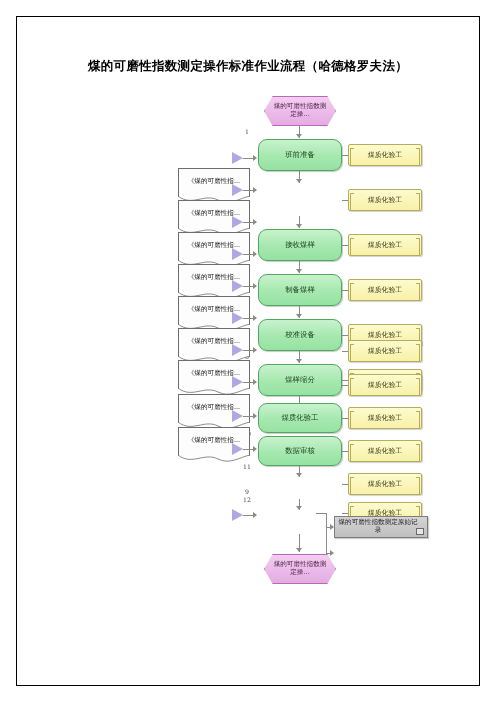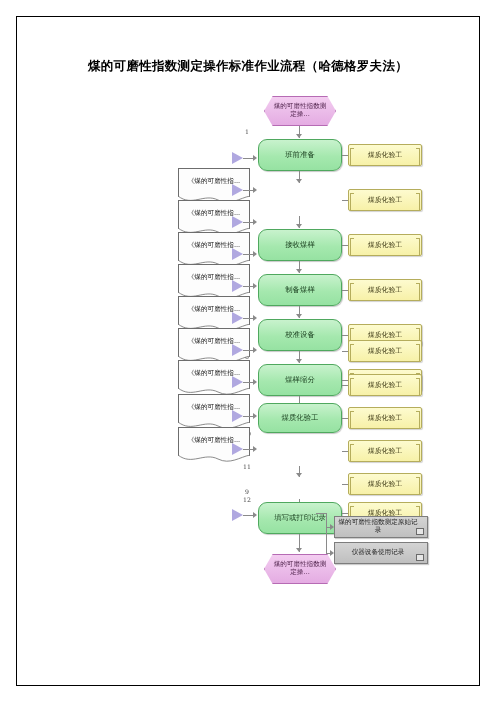--- a/index.html
+++ b/index.html
@@ -262,54 +262,50 @@
   <div class="num" style="left:243px;top:430px;">10</div>
   <div class="doc" style="top:427px;">
     <span>《煤的可磨性指...</span>
     <svg class="wave" viewBox="0 0 72 10" preserveAspectRatio="none">
       <path d="M0,0 C14,11 26,-3 40,4 C52,10 62,2 72,0 L72,-1 L0,-1 Z" fill="#fdfdfd" stroke="#6d6d6d" stroke-width="0.8"></path>
     </svg>
   </div>
   <div class="doctri" style="left:232px;top:443px;"></div>
   <div class="ln lnh" style="left:243px;top:449px;width:12px;"></div>
   <div class="arrow-r" style="left:253px;top:446px;"></div>
+  <div class="proc" style="top:436px;height:30px;">数据审核</div>
   <div class="ln lnh" style="left:342px;top:451px;width:10px;"></div>
   <div class="rdoc" style="top:440px;">煤质化验工</div>
   <div class="ln lnv" style="left:299px;top:466px;height:11px;"></div>
   <div class="arrow-d" style="left:296px;top:473px;"></div>
 
   <div class="num" style="left:243px;top:463px;">11</div>
   <div class="ln lnh" style="left:342px;top:484px;width:10px;"></div>
   <div class="rdoc" style="top:473px;">煤质化验工</div>
   <div class="ln lnv" style="left:299px;top:499px;height:11px;"></div>
   <div class="arrow-d" style="left:296px;top:506px;"></div>
 
   <div class="num" style="left:243px;top:496px;">12</div>
   <div class="doctri" style="left:232px;top:509px;"></div>
   <div class="ln lnh" style="left:243px;top:515px;width:12px;"></div>
   <div class="arrow-r" style="left:253px;top:512px;"></div>
-  <div class="proc" style="top:502px;height:32px;">填写或打印记录</div>
 
   <div class="ln lnh" style="left:342px;top:513px;width:10px;"></div>
   <div class="rdoc" style="top:502px;">煤质化验工</div>
 
   <div class="ln lnv" style="left:326px;top:513px;height:42px;"></div>
   <div class="ln lnh" style="left:316px;top:513px;width:11px;"></div>
 
   <div class="ln lnh" style="left:326px;top:527px;width:6px;"></div>
   <div class="arrow-r" style="left:330px;top:524px;"></div>
   <div class="gbox" style="top:516px;">
     <span>煤的可磨性指数测定原始记录</span>
     <span class="corner"></span>
   </div>
 
   <div class="ln lnh" style="left:326px;top:553px;width:6px;"></div>
   <div class="arrow-r" style="left:330px;top:550px;"></div>
-  <div class="gbox" style="top:542px;">
-    <span>仪器设备使用记录</span>
-    <span class="corner"></span>
-  </div>
 
   <div class="ln lnv" style="left:299px;top:534px;height:18px;"></div>
   <div class="arrow-d" style="left:296px;top:548px;"></div>
   <div class="term" style="top:554px;">煤的可磨性指数测定操...</div>
 
 </div>
 
 </body></html>

